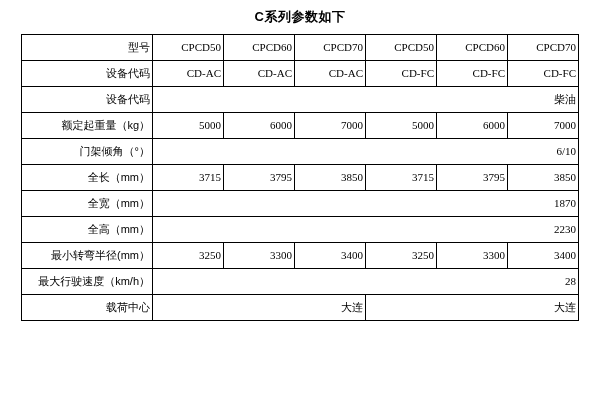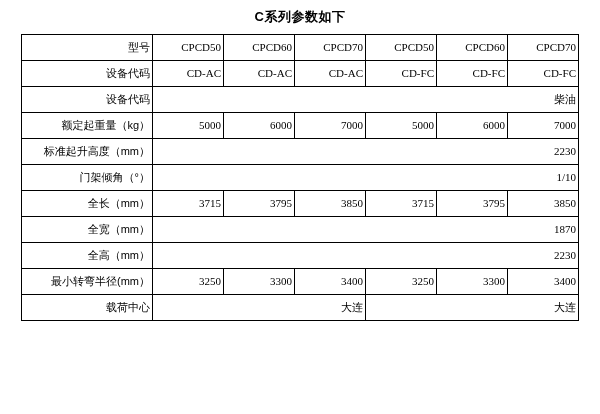--- a/index.html
+++ b/index.html
@@ -96,28 +96,24 @@
         <td class="label">额定起重量（kg）</td>
         <td class="val">5000</td>
         <td class="val">6000</td>
         <td class="val">7000</td>
         <td class="val">5000</td>
         <td class="val">6000</td>
         <td class="val">7000</td>
       </tr>
 
 
-      <tr>
-        <td class="label">标准起升高度（mm）</td>
-        <td class="val" colspan="6">2230</td>
-      </tr>
 
       <tr>
         <td class="label">门架倾角（°）</td>
-        <td class="val" colspan="6">1/10</td>
+        <td class="val" colspan="6">6/10</td>
       </tr>
 
       <tr>
         <td class="label">全长（mm）</td>
         <td class="val">3715</td>
         <td class="val">3795</td>
         <td class="val">3850</td>
         <td class="val">3715</td>
         <td class="val">3795</td>
         <td class="val">3850</td>
@@ -136,20 +132,24 @@
       <tr>
         <td class="label">最小转弯半径(mm）</td>
         <td class="val">3250</td>
         <td class="val">3300</td>
         <td class="val">3400</td>
         <td class="val">3250</td>
         <td class="val">3300</td>
         <td class="val">3400</td>
       </tr>
 
+      <tr>
+        <td class="label">最大行驶速度（km/h）</td>
+        <td class="val" colspan="6">28</td>
+      </tr>
 
 
       <tr>
         <td class="label">载荷中心</td>
         <td class="val-cjk" colspan="3">大连</td>
         <td class="val-cjk" colspan="3">大连</td>
       </tr>
 
     </tbody>
   </table>

